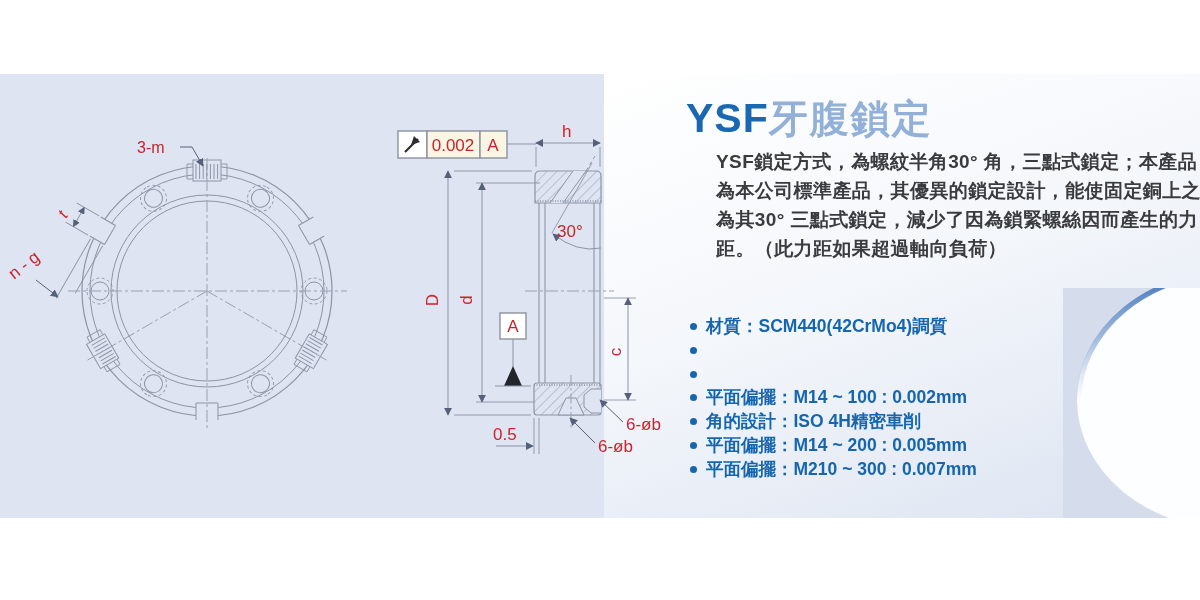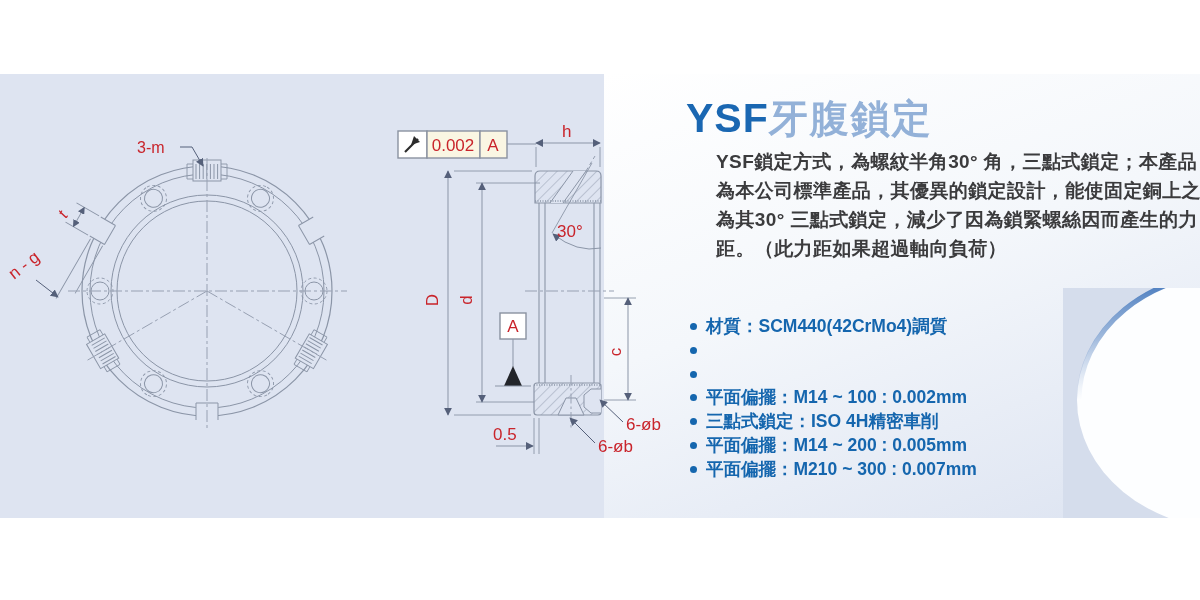--- a/index.html
+++ b/index.html
@@ -243,18 +243,18 @@
     <div>為本公司標準產品，其優異的鎖定設計，能使固定銅上之</div>
     <div>為其30° 三點式鎖定，減少了因為鎖緊螺絲因而產生的力</div>
     <div>距。（此力距如果超過軸向負荷）</div>
   </div>
 
   <ul class="specs">
     <li><span class="dot"></span><span>材質：SCM440(42CrMo4)調質</span></li>
     <li><span class="dot"></span></li>
     <li><span class="dot"></span></li>
     <li><span class="dot"></span><span>平面偏擺：M14 ~ 100 : 0.002mm</span></li>
-    <li><span class="dot"></span><span>三點式鎖定：ISO 4H精密車削</span></li>
+    <li><span class="dot"></span><span>角的設計：ISO 4H精密車削</span></li>
     <li><span class="dot"></span><span>平面偏擺：M14 ~ 200 : 0.005mm</span></li>
     <li><span class="dot"></span><span>平面偏擺：M210 ~ 300 : 0.007mm</span></li>
   </ul>
 
 </div>
 
 </body></html>

